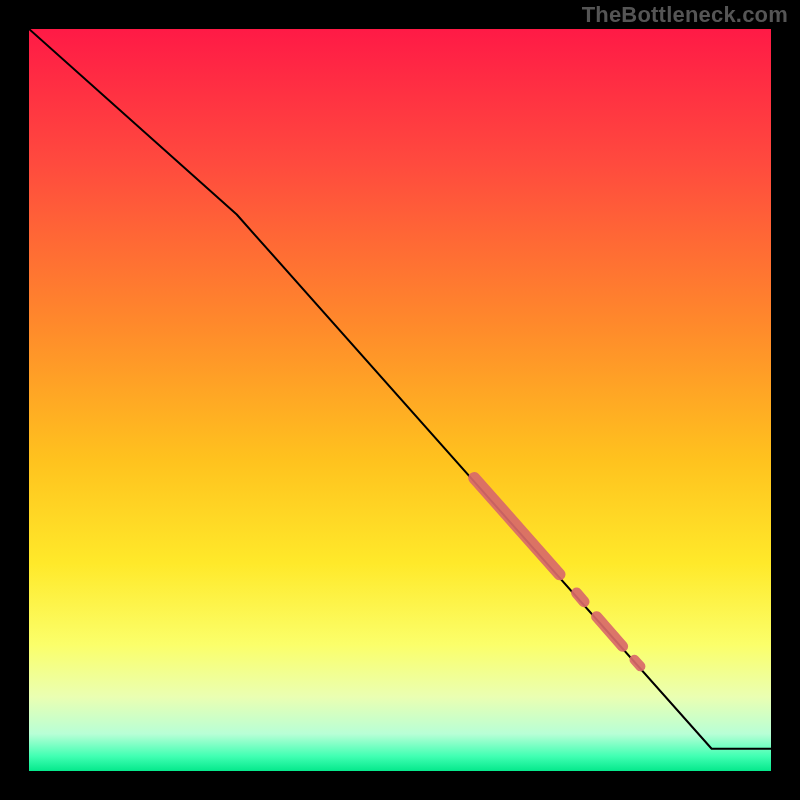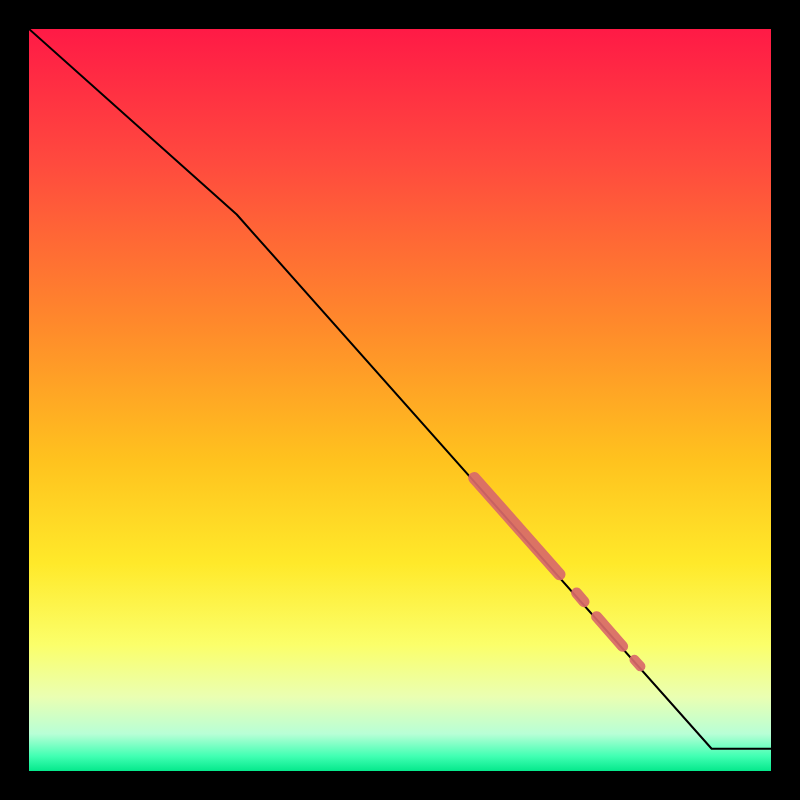--- a/index.html
+++ b/index.html
@@ -52,13 +52,14 @@
         </linearGradient>
       </defs>
       <rect x="0" y="0" width="742" height="742" fill="url(#bgGrad)"></rect>
       <rect x="0" y="0" width="742" height="742" fill="none"></rect>
       <path d="M0.00 0.00 L207.76 185.50 L682.64 719.74 L742.00 719.74" fill="none" stroke="#000000" stroke-width="2" stroke-linejoin="round"></path>
       <line x1="445.20" y1="448.91" x2="530.53" y2="545.37" stroke="#d96a6a" stroke-width="12" stroke-linecap="round" opacity="0.92"></line>
       <line x1="547.60" y1="563.92" x2="555.02" y2="572.82" stroke="#d96a6a" stroke-width="11" stroke-linecap="round" opacity="0.92"></line>
       <line x1="567.63" y1="587.66" x2="593.60" y2="617.34" stroke="#d96a6a" stroke-width="11" stroke-linecap="round" opacity="0.92"></line>
       <line x1="605.47" y1="630.70" x2="611.41" y2="637.38" stroke="#d96a6a" stroke-width="10" stroke-linecap="round" opacity="0.92"></line>
     </svg>
+  <div class="watermark">TheBottleneck.com</div>
 </div>
 
 </body></html>

